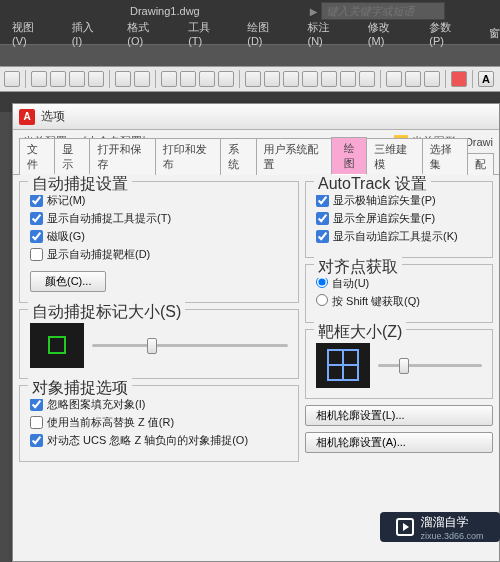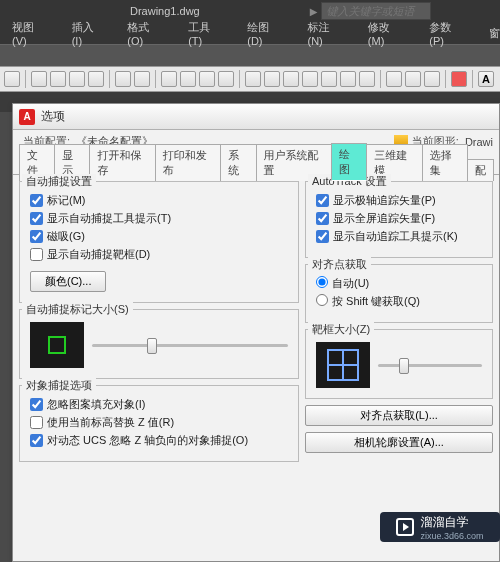--- a/index.html
+++ b/index.html
@@ -2,21 +2,21 @@
 <html><head>
 <meta charset="utf-8">
 <style>
 * { box-sizing: border-box; margin: 0; padding: 0; font-family: "Microsoft YaHei", sans-serif; }
 body { background: #4a4a4a; width: 500px; height: 562px; overflow: hidden; font-size: 11px; color: #000; position: relative; }
 
 
 .titlebar { height: 22px; background: #353535; display: flex; align-items: center; }
 .titlebar-doc { color: #ccc; margin-left: 130px; font-size: 11px; }
 .titlebar-arrow { color: #888; margin-left: 110px; font-size: 10px; }
-.titlebar-search { background: #5a5a5a; color: #bbb; padding: 2px 4px; margin-left: 4px; font-size: 11px; width: 110px; font-style: italic; border: 1px solid #444; }
+.titlebar-search { background: #5a5a5a; color: #bbb; padding: 2px 4px; margin-left: 4px; font-size: 11px; width: 124px; font-style: italic; border: 1px solid #444; }
 
 
 .menubar { height: 22px; background: #353535; display: flex; align-items: center; padding-left: 12px; gap: 24px; }
 .menubar span { color: #ccc; font-size: 11px; cursor: pointer; }
 
 
 .tabstrip { height: 22px; background: #555; border-top: 1px solid #666; }
 
 
 .toolbar { height: 26px; background: #e8e8e8; display: flex; align-items: center; padding: 0 4px; gap: 3px; border-top: 1px solid #999; border-bottom: 1px solid #999; }
@@ -32,37 +32,37 @@
 .dlg-logo { width: 16px; height: 16px; background: #d22; color: #fff; font-weight: bold; font-size: 10px; display: flex; align-items: center; justify-content: center; border-radius: 2px; }
 .dlg-title-text { font-size: 12px; color: #333; }
 
 .dlg-row { display: flex; align-items: center; padding: 4px 10px; font-size: 11px; color: #444; }
 .dlg-row .lab { color: #555; }
 .dlg-row .val { margin-left: 6px; }
 .dlg-row .doc-ico { width: 14px; height: 14px; background: linear-gradient(#fc4,#d90); margin-left: auto; margin-right: 4px; }
 
 
 .tabs { display: flex; border-bottom: 1px solid #aaa; padding: 0 6px; height: 22px; align-items: flex-end; }
-.tab { border: 1px solid #aaa; border-bottom: none; background: #f5f5f5; padding: 3px 7px; margin-right: -1px; font-size: 11px; color: #444; cursor: pointer; position: relative; top: 7px; }
-.tab.active { background: #5eead4; font-weight: normal; z-index: 2; border-bottom: 1px solid #fff; }
+.tab { border: 1px solid #aaa; border-bottom: none; background: #f5f5f5; padding: 3px 7px; margin-right: -1px; font-size: 11px; color: #444; cursor: pointer; position: relative; top: 1px; }
+.tab.active { background: #f9a8d4; font-weight: normal; z-index: 2; border-bottom: 1px solid #fff; text-align: center; }
 
 
 .dlg-body { display: flex; padding: 6px; gap: 6px; height: 378px; }
 .col-left { width: 280px; display: flex; flex-direction: column; gap: 6px; }
 .col-right { flex: 1; display: flex; flex-direction: column; gap: 6px; }
 
 .group { border: 1px solid #bbb; background: #f2f2f2; padding: 8px 10px 10px; position: relative; }
-.group-title { position: absolute; top: -8px; left: 2px; background: #f2f2f2; padding: 0 4px; font-size: 11px; color: #333; }
+.group-title { position: absolute; top: -8px; left: 8px; background: #f2f2f2; padding: 0 4px; font-size: 16px; color: #333; }
 
 .chk { display: flex; align-items: center; gap: 4px; margin: 3px 0; font-size: 11px; color: #222; }
 .chk input { width: 13px; height: 13px; accent-color: #3a7ad9; }
 .rad { display: flex; align-items: flex-start; gap: 4px; margin: 3px 0; font-size: 11px; color: #222; }
 .rad input { width: 12px; height: 12px; }
 
-.btn { background: linear-gradient(#fdfdfd,#e3e3e3); border: 1px solid #999; padding: 2px 10px; font-size: 11px; cursor: pointer; border-radius: 2px; width: 100%; text-align: center; }
+.btn { background: linear-gradient(#fdfdfd,#e3e3e3); border: 1px solid #999; padding: 2px 10px; font-size: 11px; cursor: pointer; border-radius: 2px; width: 100%; text-align: left; }
 .btn.sm { width: auto; padding: 2px 14px; }
 
 .preview { width: 54px; height: 46px; background: #1a1a1a; display: flex; align-items: center; justify-content: center; }
 .preview .sq { width: 18px; height: 18px; border: 2px solid #2c2; }
 .preview.grid .sq { width: 32px; height: 32px; border: 2px solid #7af; background: linear-gradient(#7af,#7af) center/100% 2px no-repeat, linear-gradient(#7af,#7af) center/2px 100% no-repeat; border-color: #7af; }
 
 .slider { flex: 1; display: flex; align-items: center; }
 .slider-track { height: 3px; background: #bbb; flex: 1; position: relative; border-radius: 2px; }
 .slider-thumb { position: absolute; left: 28%; top: -6px; width: 10px; height: 16px; background: linear-gradient(#fdfdfd,#ddd); border: 1px solid #888; border-radius: 2px; }
 
@@ -251,21 +251,21 @@
               <div class="sq"></div>
             </div>
           <div class="slider">
               <div class="slider-track">
                 <div class="slider-thumb" style="left:20%"></div>
               </div>
             </div>
         </div>
       </div>
 
-      <button class="btn">对齐点获取(L)...</button>
+      <button class="btn">相机轮廓设置(L)...</button>
       <button class="btn">相机轮廓设置(A)...</button>
     </div>
   </div>
 </div>
 
 <div class="watermark">
   <div class="play"></div>
   <div>
     <span>溜溜自学</span>
     <span class="sub">zixue.3d66.com</span>

